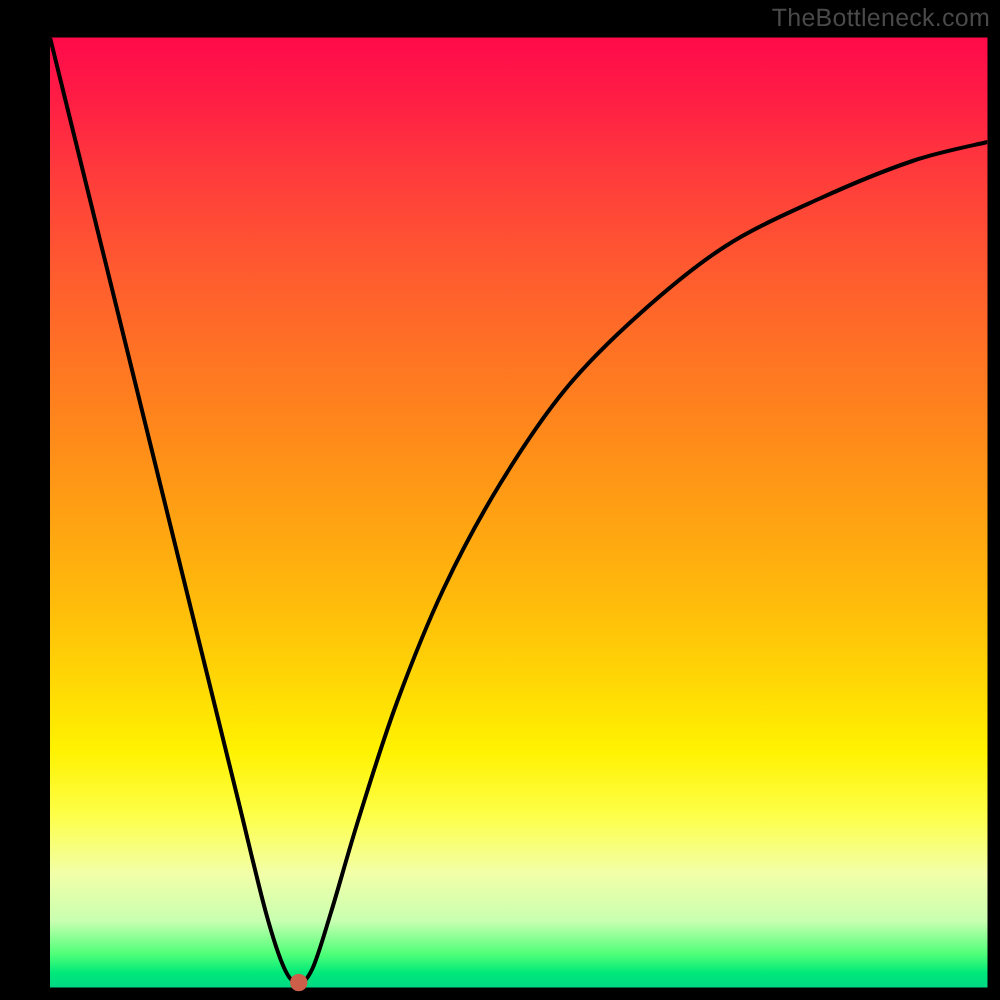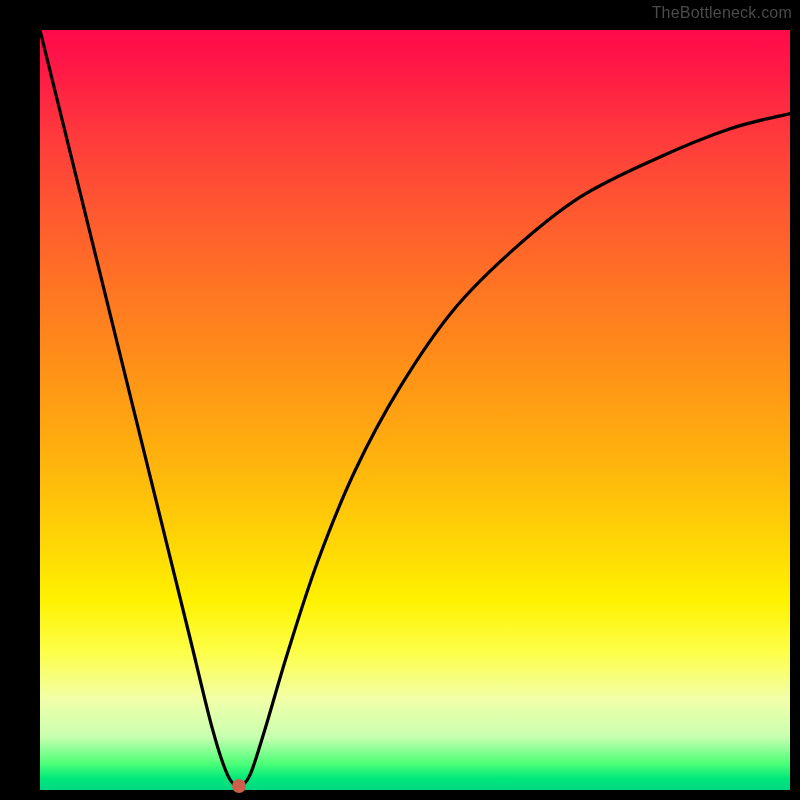--- a/index.html
+++ b/index.html
@@ -40,21 +40,21 @@
       #4eff78 96.5%,
       #00e87a 98.5%,
       #00d884 100%
     );
   }
   .watermark {
     position: absolute;
     top: 4px;
     right: 8px;
     color: #4a4a4a;
-    font-size: 16px;
+    font-size: 20px;
     font-weight: 500;
     letter-spacing: 0.2px;
     user-select: none;
   }
   svg.curve {
     position: absolute;
     left: 0;
     top: 0;
     width: 750px;
     height: 760px;

